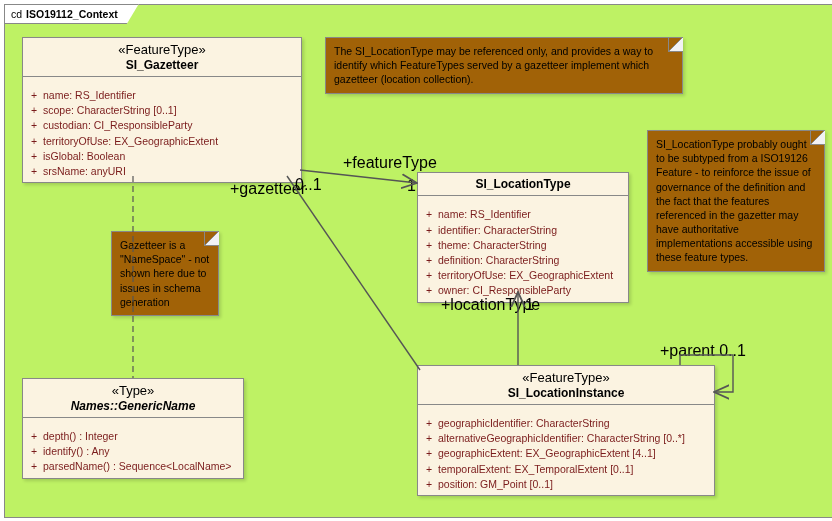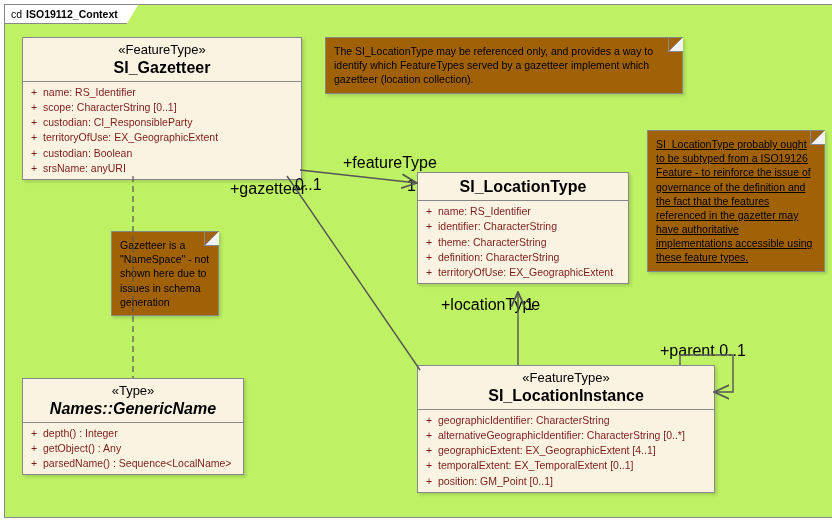--- a/index.html
+++ b/index.html
@@ -49,27 +49,27 @@
     background: #FBF3E1;
     box-shadow: 2px 2px 3px rgba(0,0,0,0.15);
   }
   .box .hd {
     text-align: center;
     padding: 4px 4px 4px 4px;
     border-bottom: 1px solid #888;
     line-height: 1.2;
   }
   .box .hd .stereo { font-size: 13px; }
-  .box .hd .title { font-weight: bold; font-size: 16px; }
+  .box .hd .title { font-weight: bold; font-size: 12px; }
   .box .hd .title.italic { font-style: italic; }
   .box .compart {
     border-bottom: 1px solid #888;
     padding: 3px 8px;
   }
-  .box .compart:last-child { border-bottom: none; }
+  .box .compart:last-child { border-bottom: none; margin-top: 8px; }
   .attr, .op {
     color: #7A1B1B;
     font-size: 10.5px;
     line-height: 1.45;
     white-space: nowrap;
   }
   .attr .plus, .op .plus { color: #7A1B1B; margin-right: 0; }
 
   .note {
     position: absolute;
@@ -119,35 +119,36 @@
   <div class="box" style="left:22px; top:37px; width:278px;">
     <div class="hd">
       <div class="stereo">«FeatureType»</div>
       <div class="title">SI_Gazetteer</div>
     </div>
     <div class="compart">
       <div class="attr"><span class="plus">+&nbsp;&nbsp;</span><span>name: RS_Identifier</span></div>
       <div class="attr"><span class="plus">+&nbsp;&nbsp;</span><span>scope: CharacterString [0..1]</span></div>
       <div class="attr"><span class="plus">+&nbsp;&nbsp;</span><span>custodian: CI_ResponsibleParty</span></div>
       <div class="attr"><span class="plus">+&nbsp;&nbsp;</span><span>territoryOfUse: EX_GeographicExtent</span></div>
-      <div class="attr"><span class="plus">+&nbsp;&nbsp;</span><span>custodian: Boolean</span></div>
+      <div class="attr"><span class="plus">+&nbsp;&nbsp;</span><span>isGlobal: Boolean</span></div>
       <div class="attr"><span class="plus">+&nbsp;&nbsp;</span><span>srsName: anyURI</span></div>
     </div>
   </div>
 
   <div class="box" style="left:417px; top:172px; width:210px;">
     <div class="hd">
       <div class="title">SI_LocationType</div>
     </div>
     <div class="compart">
       <div class="attr"><span class="plus">+&nbsp;&nbsp;</span><span>name: RS_Identifier</span></div>
       <div class="attr"><span class="plus">+&nbsp;&nbsp;</span><span>identifier: CharacterString</span></div>
       <div class="attr"><span class="plus">+&nbsp;&nbsp;</span><span>theme: CharacterString</span></div>
       <div class="attr"><span class="plus">+&nbsp;&nbsp;</span><span>definition: CharacterString</span></div>
       <div class="attr"><span class="plus">+&nbsp;&nbsp;</span><span>territoryOfUse: EX_GeographicExtent</span></div>
+      <div class="attr"><span class="plus">+&nbsp;&nbsp;</span><span>owner: CI_ResponsibleParty</span></div>
     </div>
   </div>
 
   <div class="box" style="left:417px; top:365px; width:296px;">
     <div class="hd">
       <div class="stereo">«FeatureType»</div>
       <div class="title">SI_LocationInstance</div>
     </div>
     <div class="compart">
       <div class="attr"><span class="plus">+&nbsp;&nbsp;</span><span>geographicIdentifier: CharacterString</span></div>
@@ -158,31 +159,31 @@
     </div>
   </div>
 
   <div class="box" style="left:22px; top:378px; width:220px;">
     <div class="hd">
       <div class="stereo">«Type»</div>
       <div class="title italic">Names::GenericName</div>
     </div>
     <div class="compart">
       <div class="op"><span class="plus">+&nbsp;&nbsp;</span><span>depth() : Integer</span></div>
-      <div class="op"><span class="plus">+&nbsp;&nbsp;</span><span>getObject() : Any</span></div>
+      <div class="op"><span class="plus">+&nbsp;&nbsp;</span><span>identify() : Any</span></div>
       <div class="op"><span class="plus">+&nbsp;&nbsp;</span><span>parsedName() : Sequence&lt;LocalName&gt;</span></div>
     </div>
   </div>
 
   <div class="note" style="left:325px; top:37px; width:340px;">
     <div class="fold"></div>
     <span>The SI_LocationType may be referenced only, and provides a way to identify which FeatureTypes served by a gazetteer implement which gazetteer (location collection).</span>
   </div>
 
-  <div class="note" style="left:647px; top:130px; width:160px;text-decoration:underline;">
+  <div class="note" style="left:647px; top:130px; width:160px;">
     <div class="fold"></div>
     <span>SI_LocationType probably ought to be subtyped from a ISO19126 Feature - to reinforce the issue of governance of the definition and the fact that the features referenced in the gazetter may have authoritative implementations accessible using these feature types.</span>
   </div>
 
   <div class="note" style="left:111px; top:231px; width:90px;">
     <div class="fold"></div>
     <span>Gazetteer is a "NameSpace" - not shown here due to issues in schema generation</span>
   </div>
 
   <div class="label" style="left:343px; top:154px;">+featureType</div>

